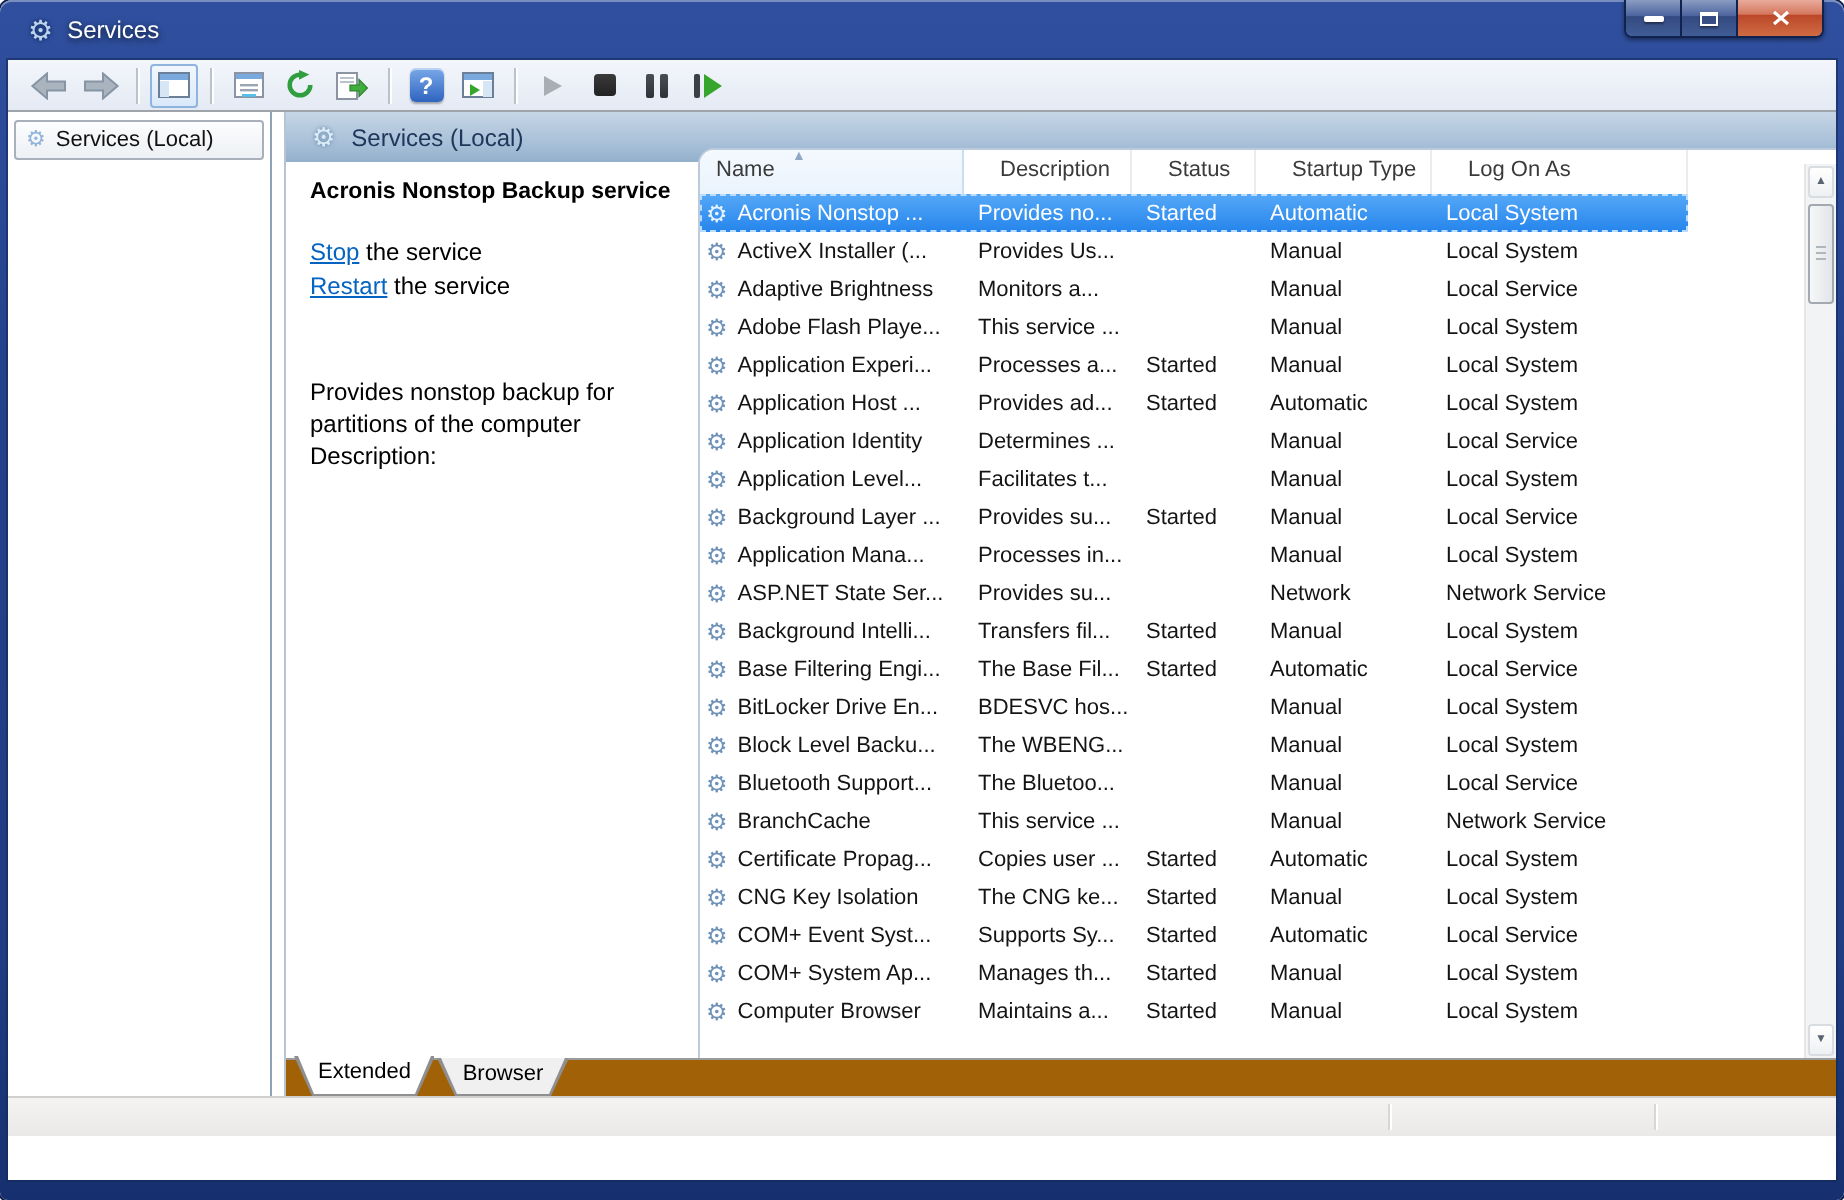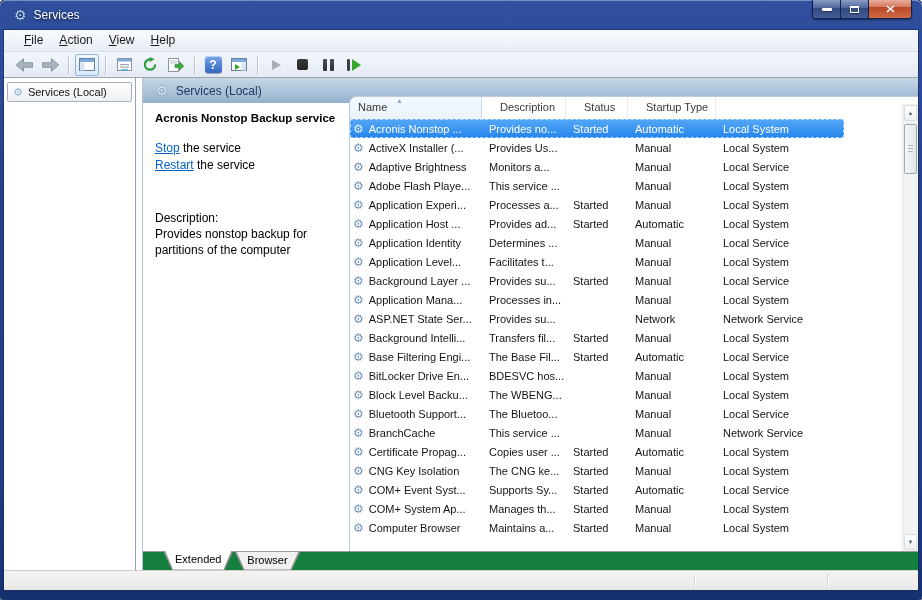--- a/index.html
+++ b/index.html
@@ -80,21 +80,21 @@
   .row.selected .gear{color:#e6f2ff}
 
   .vscroll{position:absolute;top:7px;right:0;bottom:0;width:16px;background:#f2f3f4;border-left:1px solid #e4e6e8;display:flex;flex-direction:column}
   .sb-btn{height:16px;margin:1px;background:linear-gradient(#fff,#eef0f2);border:1px solid #d9dde1;border-radius:2px;
     display:flex;align-items:center;justify-content:center;font-size:6px;color:#5a6570;flex:none}
   .sb-thumb{height:50px;margin:2px 1px 0;background:linear-gradient(90deg,#f6f7f8,#e2e5e9);border:1px solid #a3a9b1;border-radius:2px;position:relative;flex:none}
   .sb-thumb::after{content:"";position:absolute;left:3px;right:3px;top:50%;margin-top:-4px;height:7px;
     background:repeating-linear-gradient(180deg,#b0b6bd 0 1px,transparent 1px 3px)}
   .sb-space{flex:1}
 
-  .tabs-row{height:19px;background:#15803d;border-top:1px solid #9b9b9b;display:flex;align-items:center;padding-left:20px}
+  .tabs-row{height:19px;background:#a16207;border-top:1px solid #9b9b9b;display:flex;align-items:flex-end;padding-left:4px}
   .tab{position:relative;height:19px;min-width:66px;margin-right:1px}
   .tab-border{position:absolute;inset:0;background:#8f8f8f;clip-path:polygon(0 0,100% 0,calc(100% - 9px) 100%,9px 100%)}
   .tab-fill{position:absolute;inset:0;background:#f0f0f0;clip-path:polygon(2px 0,calc(100% - 2px) 0,calc(100% - 10px) calc(100% - 1px),10px calc(100% - 1px))}
   .tab-label{position:relative;z-index:1;display:block;text-align:center;font-size:11px;line-height:17px;padding:0 12px;color:#000}
   .tab.active{margin-top:-1px;height:20px}
   .tab.active .tab-fill{background:#fff}
 
   .statusbar{height:20px;background:linear-gradient(#f4f3f2,#eae9e7);border-top:1px solid #cfcfcf;position:relative}
   .sb-sep{position:absolute;top:3px;bottom:3px;width:1px;background:#d9d7d5;box-shadow:1px 0 0 #fff}
 </style>
@@ -116,26 +116,20 @@
       <div class="wc close">
         <svg width="9" height="8">
             <path d="M1 1 L8 7 M8 1 L1 7" stroke="#fff" stroke-width="1.6"></path>
           </svg>
       </div>
     </div>
   </div>
 
   <div class="app-frame">
 
-    <div class="menubar">
-      <span class="menu-item"><u>F</u>ile</span>
-      <span class="menu-item"><u>A</u>ction</span>
-      <span class="menu-item"><u>V</u>iew</span>
-      <span class="menu-item"><u>H</u>elp</span>
-    </div>
 
     <div class="toolbar">
       <span class="tbtn">
         <svg width="19" height="14" viewBox="0 0 19 14">
             <path d="M8.5 0.8 L1.2 7 L8.5 13.2 V9.2 H17.5 V4.8 H8.5 Z" fill="#a9b4bf" stroke="#8694a3"></path>
           </svg>
       </span>
       <span class="tbtn">
         <svg class="fwd" width="19" height="14" viewBox="0 0 19 14">
             <path d="M8.5 0.8 L1.2 7 L8.5 13.2 V9.2 H17.5 V4.8 H8.5 Z" fill="#a9b4bf" stroke="#8694a3"></path>
@@ -224,34 +218,35 @@
 
         <div class="pane-body">
 
           <div class="details">
             <div class="svc-title">Acronis Nonstop Backup service</div>
             <div class="svc-links">
               <div><a>Stop</a><span> the service</span></div>
               <div><a>Restart</a><span> the service</span></div>
             </div>
             <div class="svc-desc">
+              <div>Provides nonstop backup for partitions of the computer</div>
               <div>Description:</div>
-              <div>Provides nonstop backup for partitions of the computer</div>
             </div>
           </div>
 
           <div class="list-wrap">
             <div class="table-header">
               <div class="hc hc-name">
                 <span class="sort-arrow">▲</span>
                 <span>Name</span>
               </div>
               <div class="hc hc-desc">Description</div>
               <div class="hc hc-status">Status</div>
               <div class="hc hc-startup">Startup Type</div>
+              <div class="hc hc-logon">Log On As</div>
               <div class="hc hc-fill"></div>
             </div>
             <div class="rows">
                 <div class="row selected">
     <span class="cell c-name">
                     <span class="gear">⚙</span>
                     <span>Acronis Nonstop ...</span>
                   </span>
     <span class="cell c-desc">Provides no...</span>
     <span class="cell c-status">Started</span>

